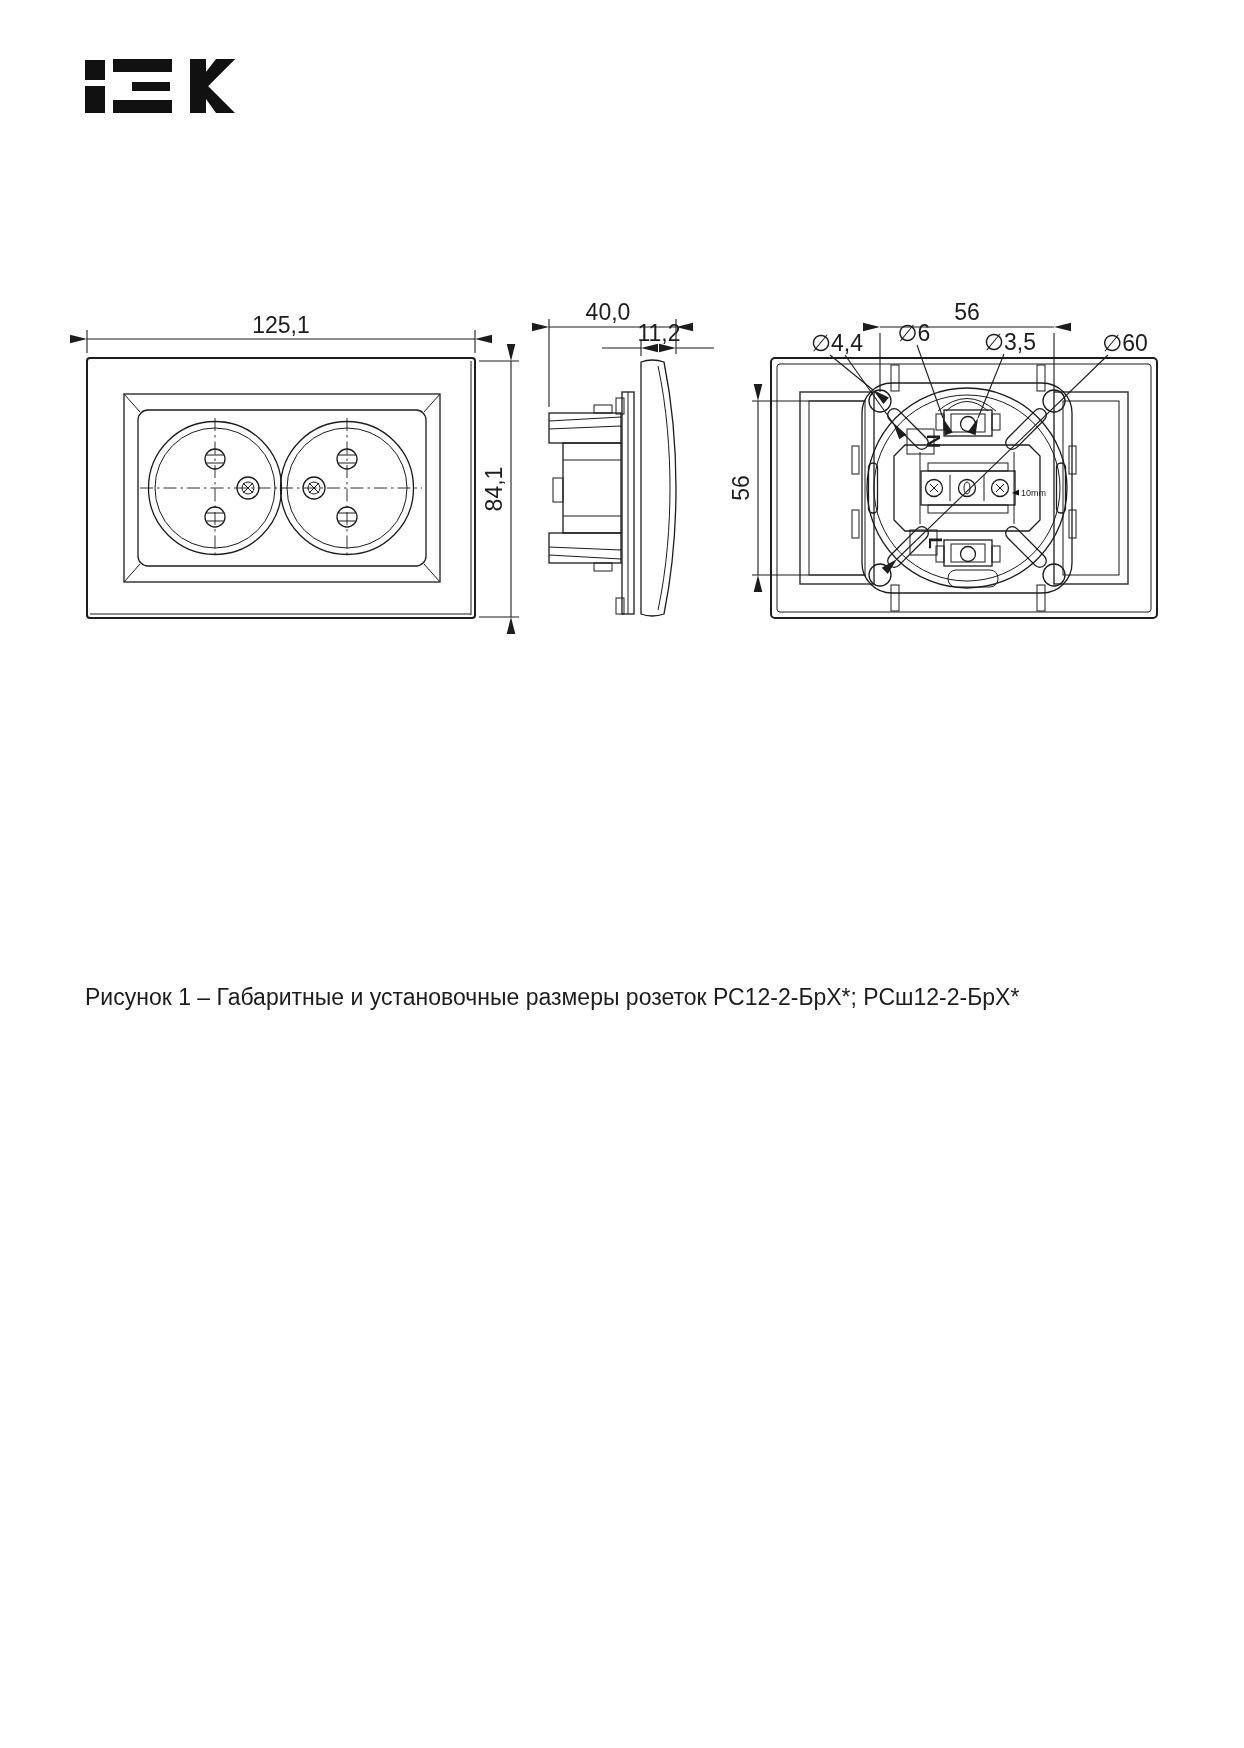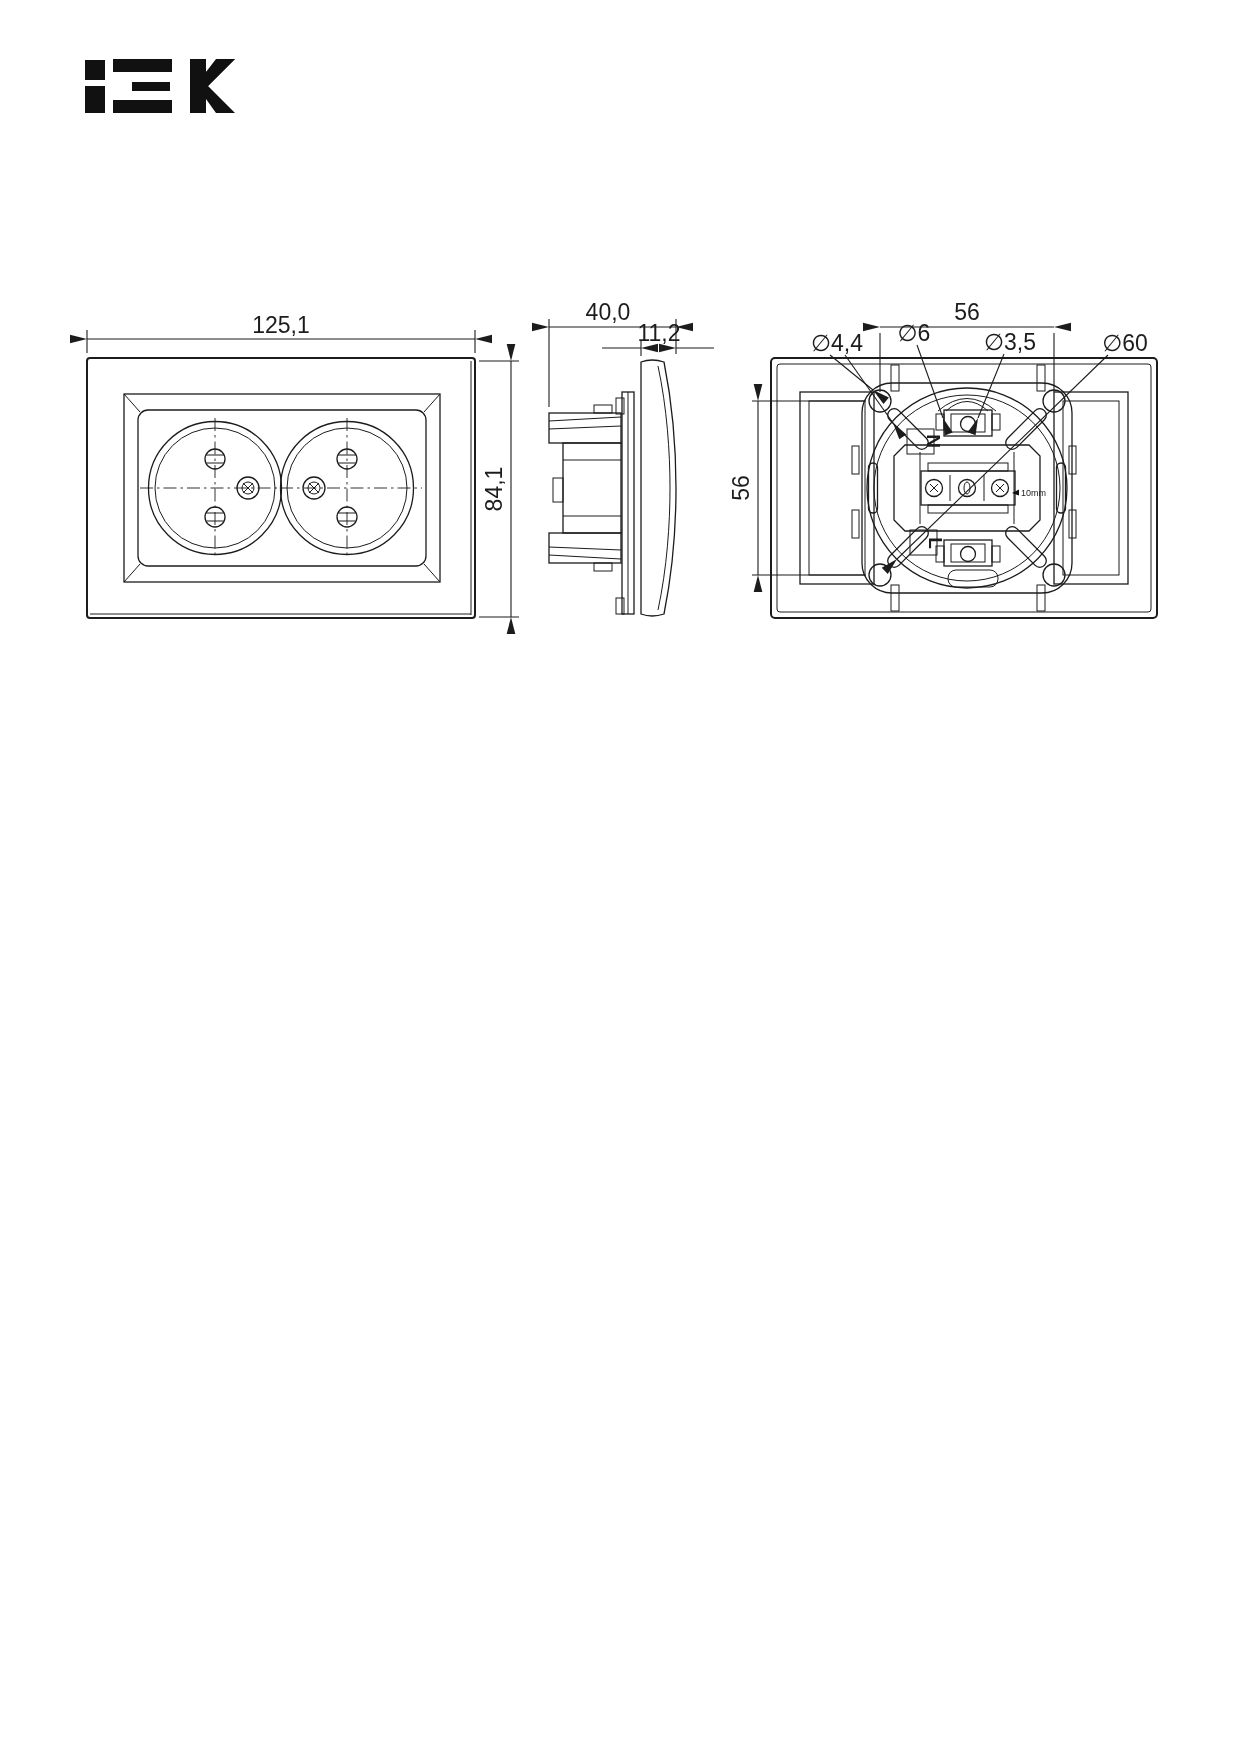--- a/index.html
+++ b/index.html
@@ -261,14 +261,15 @@
 
       <text class="dimtxt" x="1010" y="350" text-anchor="middle">∅3,5</text>
       <line class="dim" x1="1004" y1="354" x2="978" y2="418" marker-end="url(#arr)"></line>
 
       <text class="dimtxt" x="1125" y="351" text-anchor="middle">∅60</text>
       <line class="dim" x1="1108" y1="355" x2="897" y2="559" marker-end="url(#arr)"></line>
     </g>
   </g>
 </svg>
 
+<div class="caption">Рисунок 1 – Габаритные и установочные размеры розеток РС12-2-БрХ*; РСш12-2-БрХ*</div>
 
 </div>
 
 </body></html>

